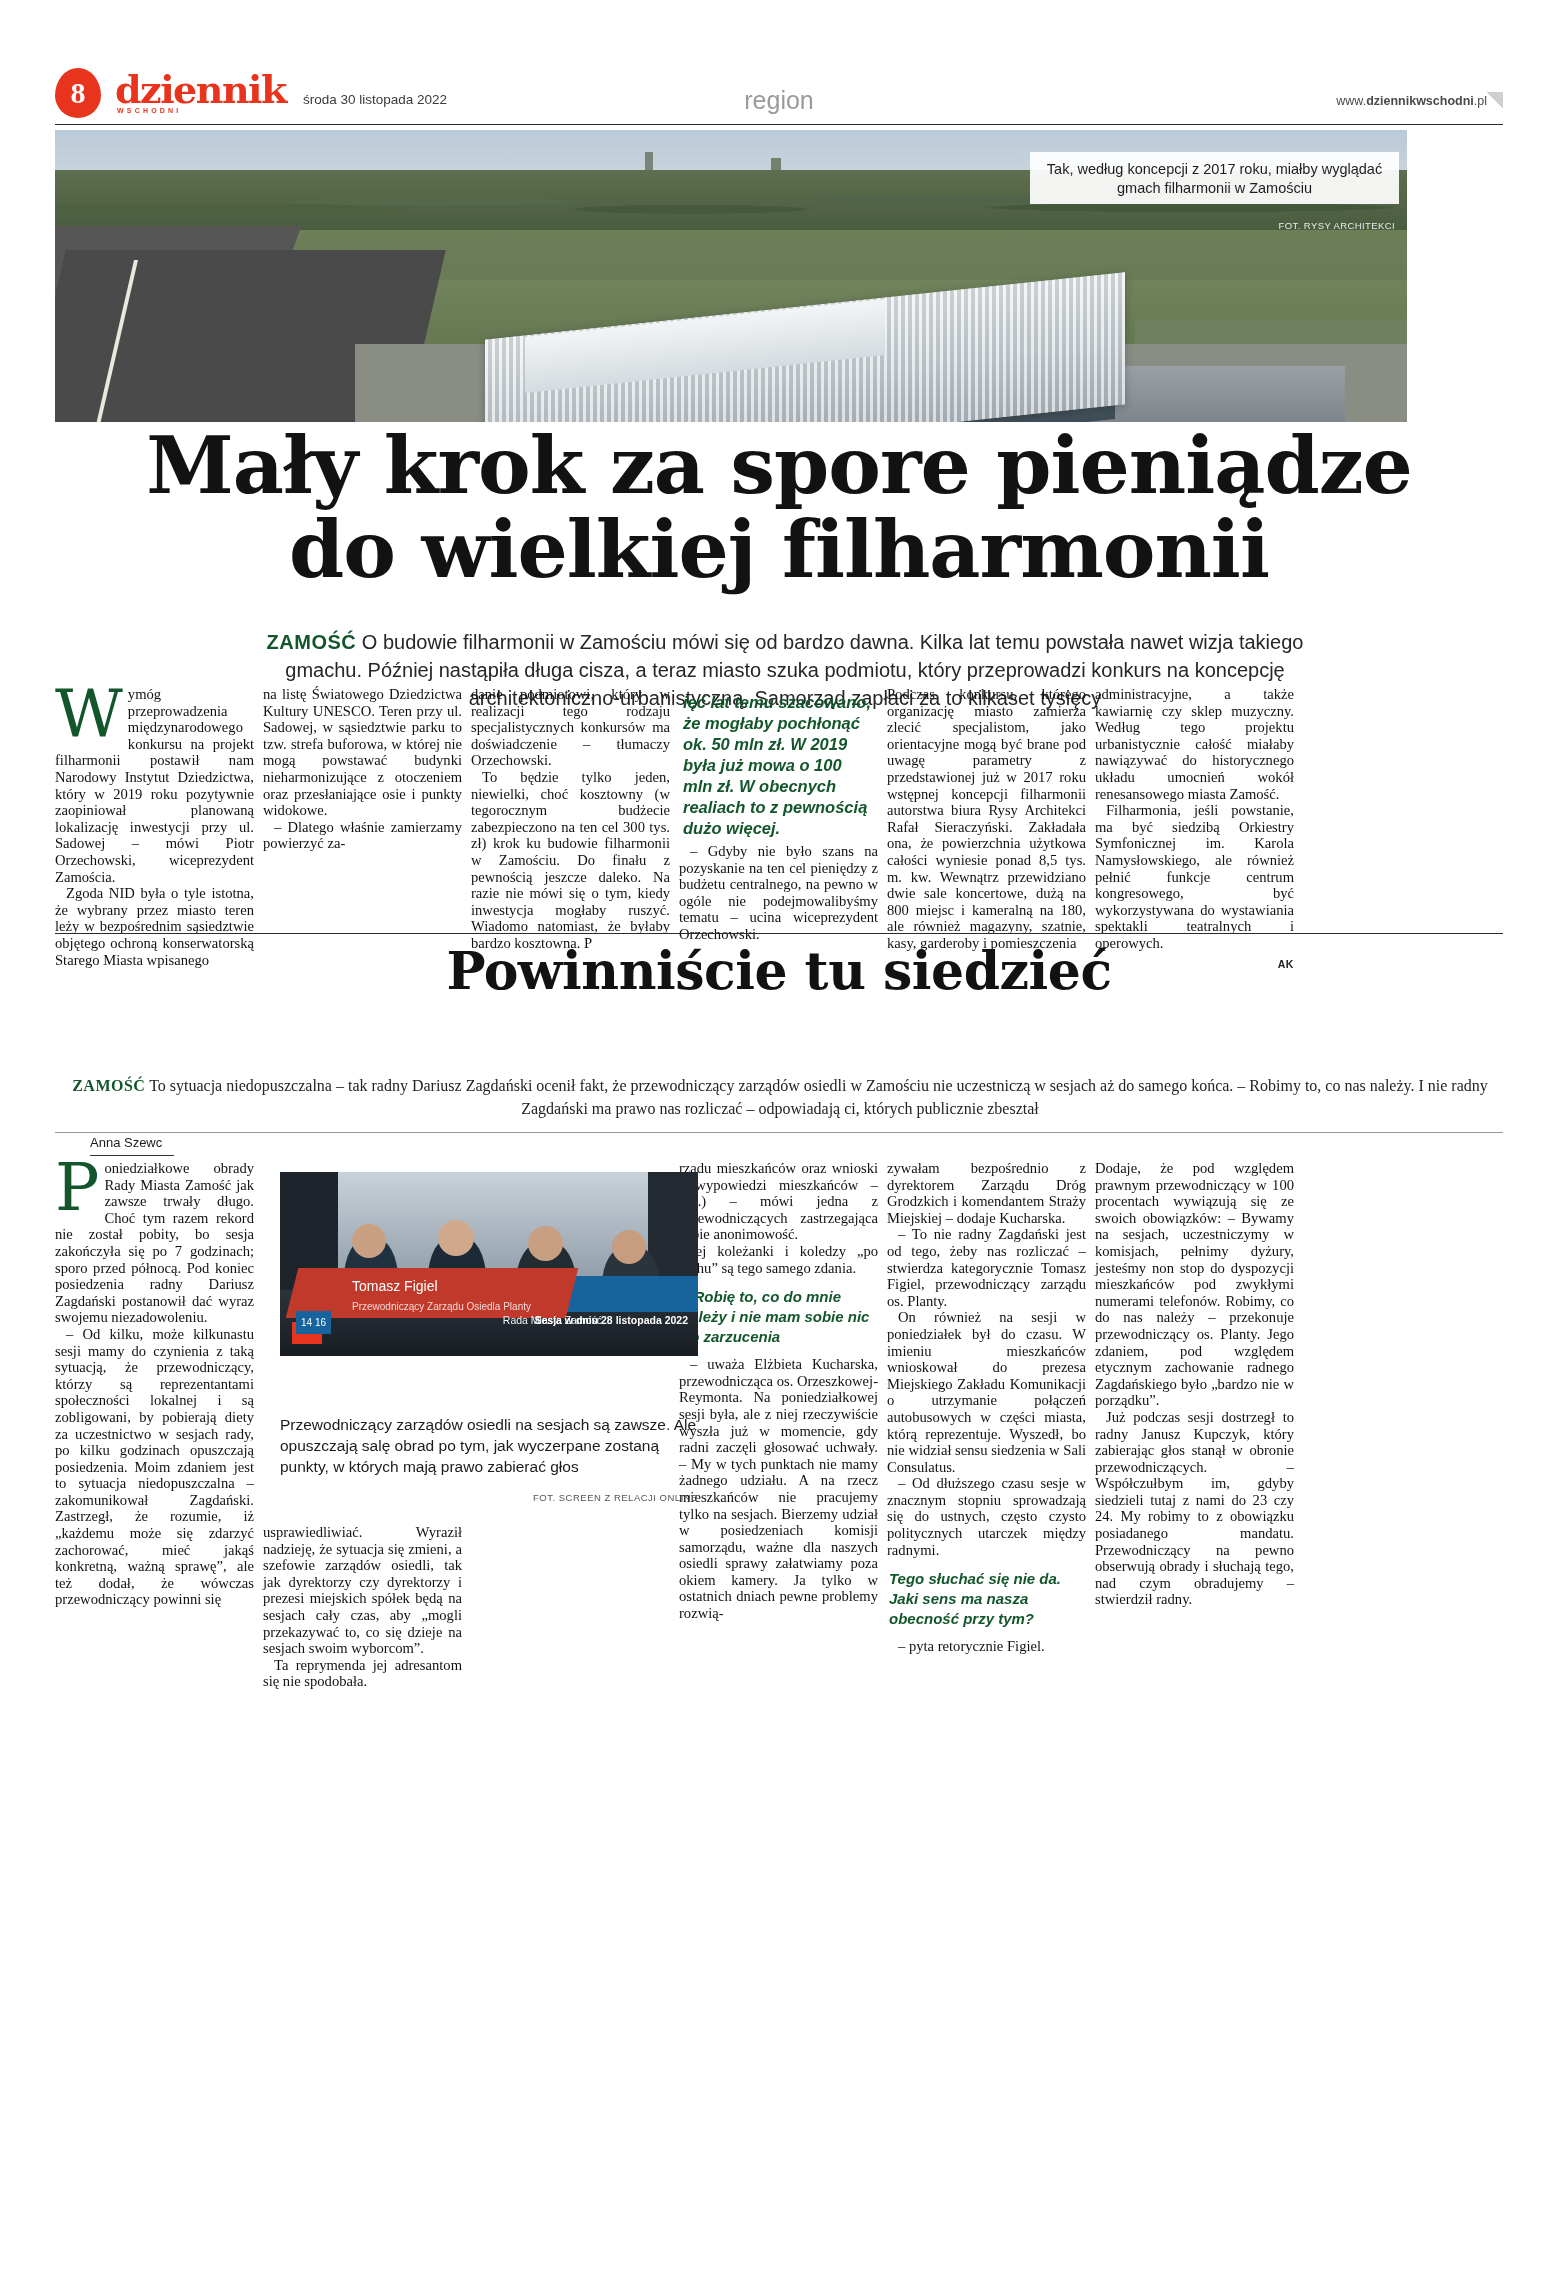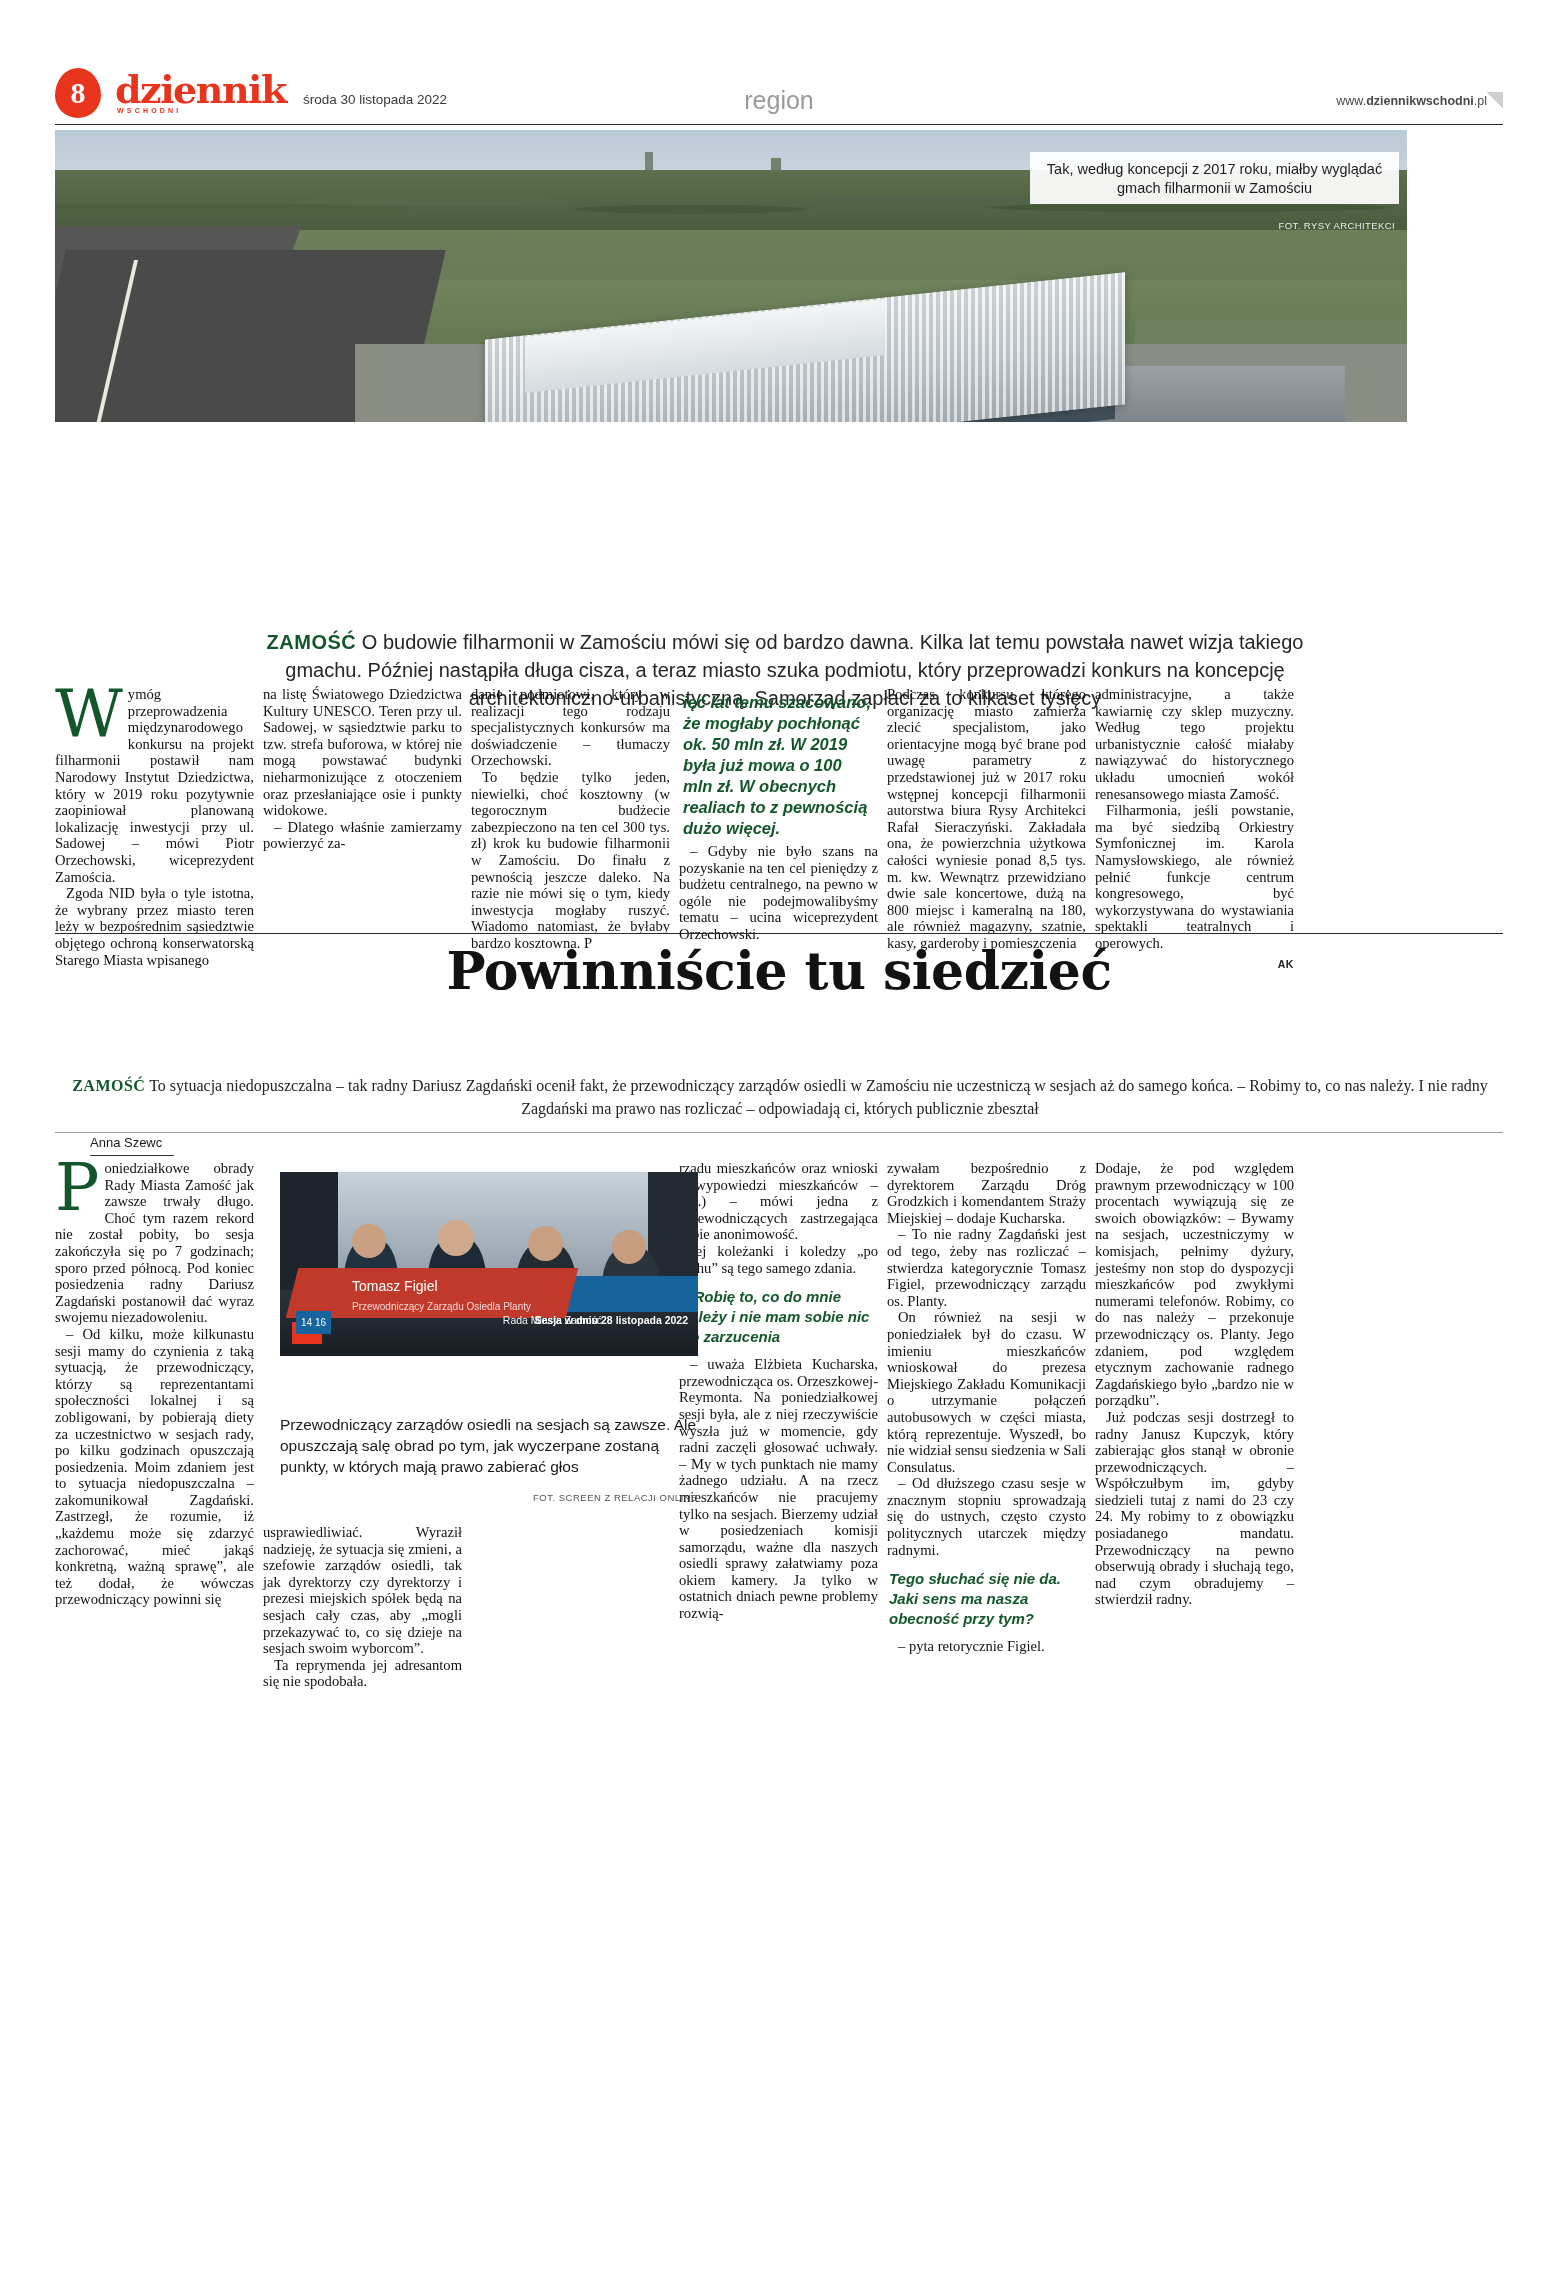--- a/index.html
+++ b/index.html
@@ -349,20 +349,24 @@
     <div class="bldg-glass2"></div>
     <div class="bldg-glass"></div>
     <div class="bldg-main">
         <div class="slats"></div>
       </div>
     <div class="bldg-upper"></div>
     <div class="hero-cap">Tak, według koncepcji z 2017 roku, miałby wyglądać gmach filharmonii w Zamościu</div>
     <div class="hero-credit">FOT. RYSY ARCHITEKCI</div>
   </div>
 
+  <div class="headline1">
+    <div>Mały krok za spore pieniądze</div>
+    <div>do wielkiej filharmonii</div>
+  </div>
 
   <div class="lead1">
     <span class="lead-city">ZAMOŚĆ</span><span> O budowie filharmonii w Zamościu mówi się od bardzo dawna. Kilka lat temu powstała nawet wizja takiego gmachu. Później nastąpiła długa cisza, a teraz miasto szuka podmiotu, który przeprowadzi konkurs na koncepcję architektoniczno-urbanistyczną. Samorząd zapłaci za to kilkaset tysięcy</span>
   </div>
 
   <div class="cols1">
 
     <div class="col">
       <p class="noind"><span class="dropcap">W</span><span>ymóg przeprowadzenia międzynarodowego konkursu na projekt filharmonii postawił nam Narodowy Instytut Dziedzictwa, który w 2019 roku pozytywnie zaopiniował planowaną lokalizację inwestycji przy ul. Sadowej – mówi Piotr Orzechowski, wiceprezydent Zamościa.</span></p>
       <p>Zgoda NID była o tyle istotna, że wybrany przez miasto teren leży w bezpośrednim sąsiedztwie objętego ochroną konserwatorską Starego Miasta wpisanego</p>

